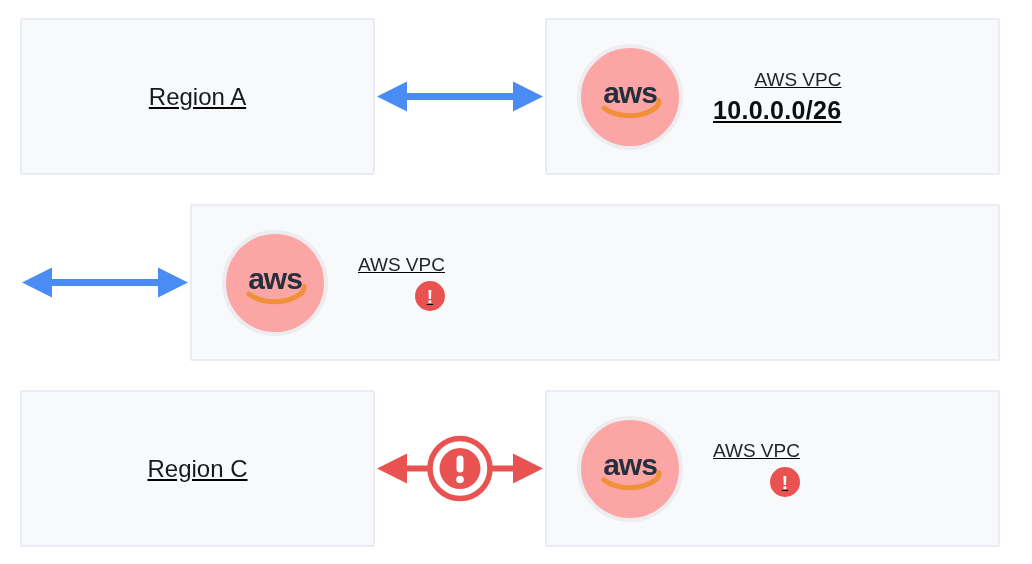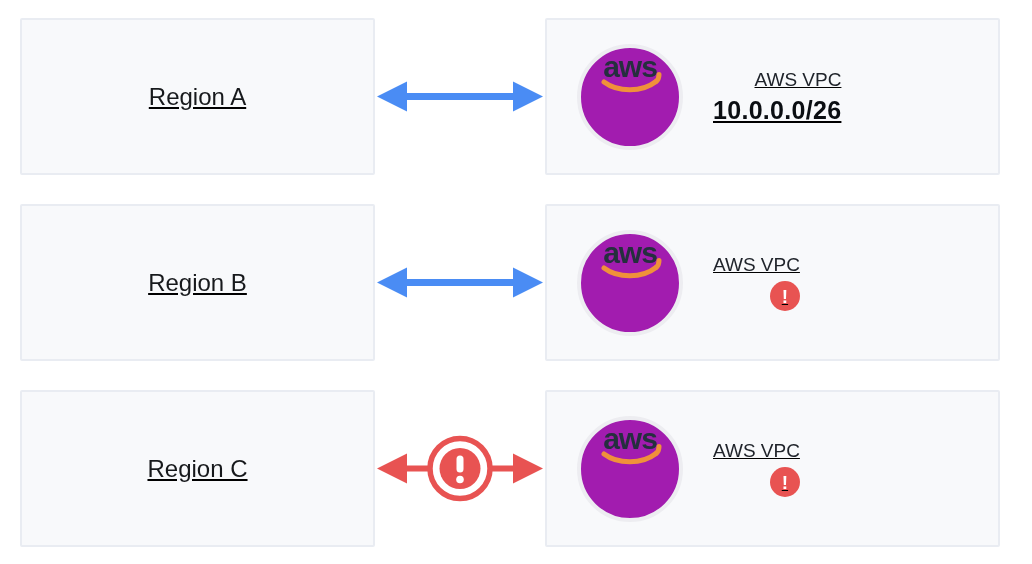--- a/index.html
+++ b/index.html
@@ -53,24 +53,24 @@
     display: flex;
     align-items: center;
     padding-left: 30px;
     gap: 30px;
   }
   .logo-circle {
     width: 98px;
     height: 98px;
     flex: none;
     border-radius: 50%;
-    background: #a21caf;
+    background: #fca5a5;
     border: 4px solid #ededf1;
     display: flex;
-    align-items: flex-start;
+    align-items: center;
     justify-content: center;
   }
   .vpc-text {
     display: flex;
     flex-direction: column;
     gap: 5px;
     align-items: flex-end;
   }
   .vpc-provider {
     font-size: 19px;
@@ -136,23 +136,20 @@
       <div class="vpc-text">
         <div class="vpc-provider">AWS VPC</div>
         <div class="cidr-line">
           <span class="vpc-cidr">10.0.0.0/26</span>
         </div>
       </div>
     </div>
   </div>
 
   <div class="row">
-    <div class="region-card">
-      <span>Region B</span>
-    </div>
     <div class="connector">
       <svg width="170" height="157" viewBox="0 0 170 157">
         <polygon class="ok-shape" points="2,78.5 32,63.5 32,93.5"></polygon>
         <rect class="ok-shape" x="28" y="75" width="114" height="7"></rect>
         <polygon class="ok-shape" points="168,78.5 138,63.5 138,93.5"></polygon>
       </svg>
     </div>
     <div class="vpc-card">
       <div class="logo-circle">
         <svg width="68" height="46" viewBox="0 0 68 46">

